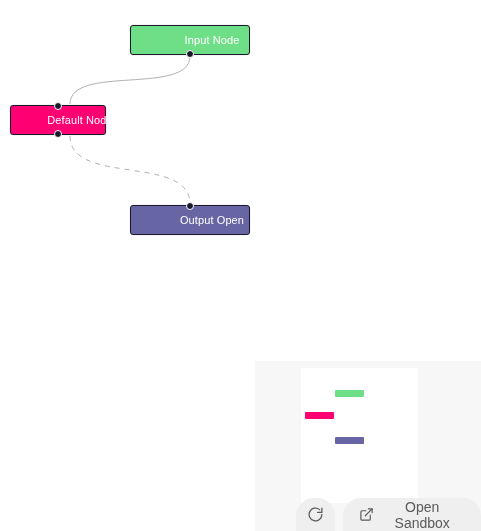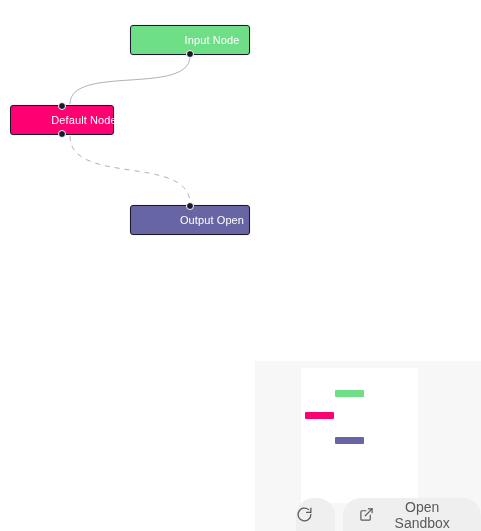--- a/index.html
+++ b/index.html
@@ -105,21 +105,21 @@
     box-sizing: border-box;
   }
 
   .pill-btn {
     background: #efefef;
     border: none;
     border-radius: 18px 18px 0 0;
     height: 33px;
     display: flex;
     align-items: center;
-    justify-content: flex-start;
+    justify-content: center;
     gap: 7px;
     color: #5a5a5a;
     font-size: 14px;
     font-family: "Liberation Sans", sans-serif;
     cursor: pointer;
     padding: 0 14px;
   }
   #refresh-button { width: 44px; padding: 0; }
   #open-sandbox-button { padding: 0 18px 0 16px; }
 
@@ -138,21 +138,21 @@
   <svg id="edge-layer" width="481" height="531" viewBox="0 0 481 531">
     <path d="M 190 56 C 190 96 70 64 70 104" fill="none" stroke="#b1b1b7" stroke-width="1"></path>
     <path d="M 70 136 C 70 186 190 154 190 204" fill="none" stroke="#b1b1b7" stroke-width="1" stroke-dasharray="5 5"></path>
   </svg>
 
   <div class="flow-node" id="node-input" style="left:130px; top:25px; width:120px; height:30px; background:#6ede87;">
     <span class="node-label">Input Node</span>
     <span class="handle bottom"></span>
   </div>
 
-  <div class="flow-node" id="node-default" style="left:10px; top:105px; width:104px; height:30px; background:#ff0072;">
+  <div class="flow-node" id="node-default" style="left:10px; top:105px; width:96px; height:30px; background:#ff0072;">
     <span class="handle top"></span>
     <span class="node-label">Default Node</span>
     <span class="handle bottom"></span>
   </div>
 
   <div class="flow-node" id="node-output" style="left:130px; top:205px; width:120px; height:30px; background:#6865a5;">
     <span class="handle top"></span>
     <span class="node-label">Output Open</span>
   </div>
 

